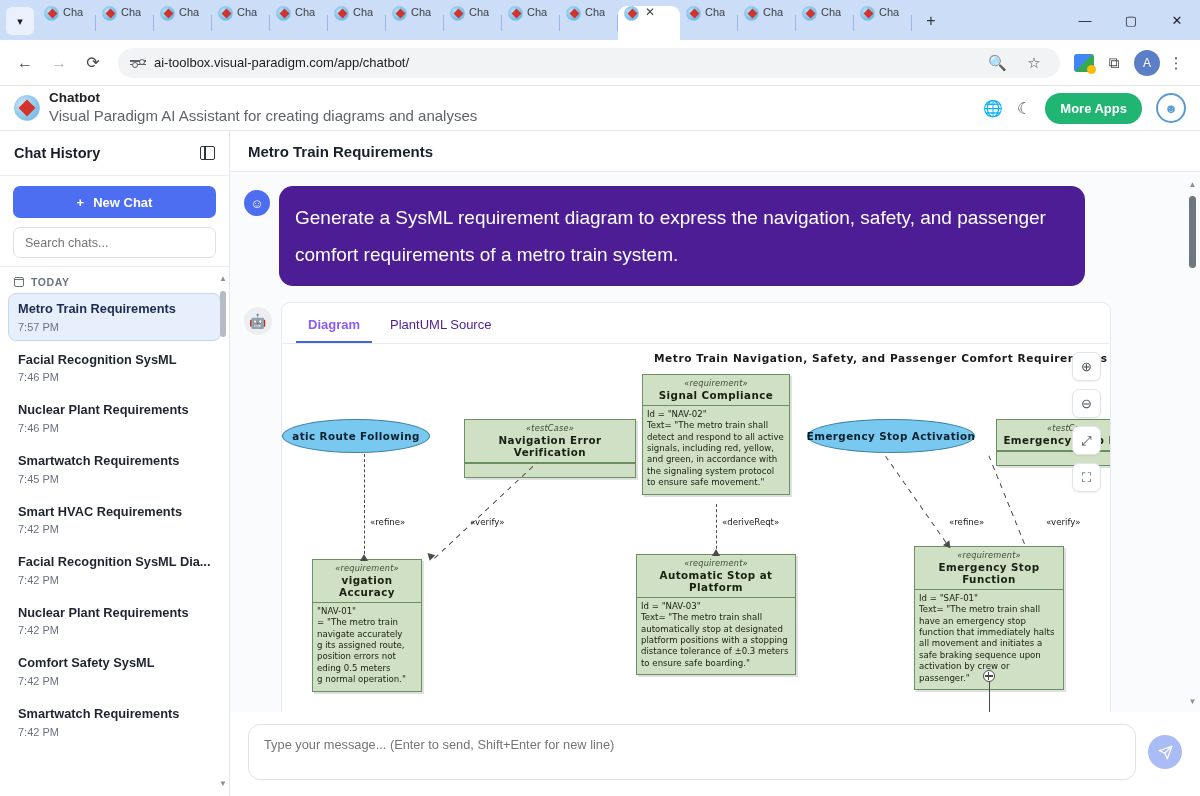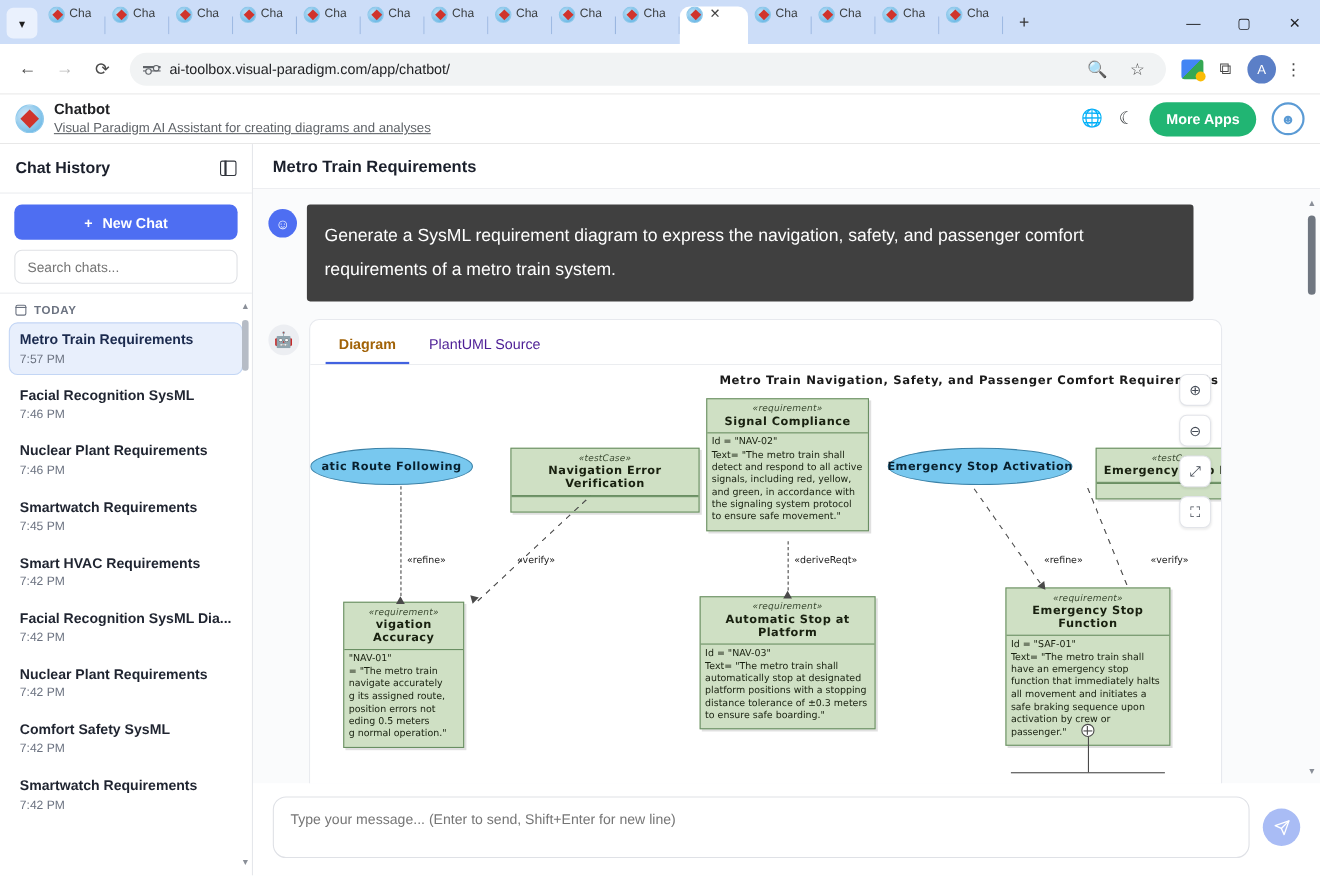--- a/index.html
+++ b/index.html
@@ -121,21 +121,21 @@
   .brand-logo {
     width: 26px; height: 26px; border-radius: 50%;
     background: radial-gradient(circle at 35% 35%, #cfe6f7 0%, #8ec9ec 55%, #57aee0 100%);
     position: relative; border: 1px solid #8ec9ec;
   }
   .brand-logo::after {
     content: ""; position: absolute; left: 6px; top: 5.5px;
     width: 12px; height: 12px; background: #d0342c; transform: rotate(45deg);
   }
   .brand-title { font-size: 13.5px; font-weight: bold; color: #202124; line-height: 1.25; }
-  .brand-sub { font-size: 12px; color: #5f6368; line-height: 1.25; text-decoration: underline; }
+  .brand-sub { font-size: 15px; color: #5f6368; line-height: 1.25; }
   .header-right { margin-left: auto; display: flex; align-items: center; gap: 14px; }
   .hdr-ico { font-size: 16px; color: #3c4043; }
   .more-apps {
     background: #21b573; color: #fff; font-size: 13px; font-weight: bold;
     padding: 8px 15px; border-radius: 18px; border: none;
   }
   .chat-bubble-ico {
     width: 30px; height: 30px; border-radius: 50%;
     border: 2px solid #5b9bd5; display: flex; align-items: center;
     justify-content: center; color: #5b9bd5; font-size: 13px;
@@ -218,42 +218,42 @@
     flex: 1; position: relative; overflow: hidden;
     background: #fafbfc; padding: 14px 22px 0 14px;
   }
   .msg-user { display: flex; gap: 9px; align-items: flex-start; }
   .user-av {
     width: 26px; height: 26px; border-radius: 50%; background: #4e6ef2;
     color: #fff; display: flex; align-items: center; justify-content: center;
     flex: 0 0 26px; margin-top: 4px; font-size: 13px;
   }
   .user-bub {
-    background: #404040; color: #fff; border-radius: 3px;
-    padding: 13px 16px; font-size: 16px; line-height: 1.95; flex: 1;
+    background: #4c1d95; color: #fff; border-radius: 14px;
+    padding: 13px 16px; font-size: 19px; line-height: 1.95; flex: 1;
     max-width: 806px;
   }
   .msg-bot { display: flex; gap: 9px; margin-top: 16px; align-items: flex-start; }
   .bot-av {
     width: 28px; height: 28px; border-radius: 50%; background: #eceef2;
     display: flex; align-items: center; justify-content: center;
     flex: 0 0 28px; margin-top: 5px; font-size: 14px; color: #41454d;
   }
   .bot-card {
     flex: 1; background: #fff; border: 1px solid #e7e9ee; border-radius: 9px;
     max-width: 830px; overflow: hidden;
   }
   .card-tabs {
     display: flex; gap: 6px; padding: 8px 14px 0; border-bottom: 1px solid #e9ebef;
   }
   .ctab {
     font-size: 13px; color: #4c1d95; padding: 6px 12px 9px;
     border-bottom: 2.5px solid transparent;
   }
-  .ctab.active { color: #a16207; font-weight: bold; border-bottom-color: #4262e0; }
+  .ctab.active { color: #8b5cf6; font-weight: bold; border-bottom-color: #4262e0; }
 
   .diagram-wrap { position: relative; height: 392px; overflow: hidden; background: #fff; }
   .diagram-inner { position: absolute; left: -8px; top: 0; width: 820px; height: 430px; }
   .diag-title {
     position: absolute; left: 380px; top: 8px; font-size: 10.6px;
     font-weight: bold; color: #1a1a1a; letter-spacing: .55px;
     font-family: "DejaVu Sans", sans-serif; white-space: nowrap;
   }
 
   .req-box {

